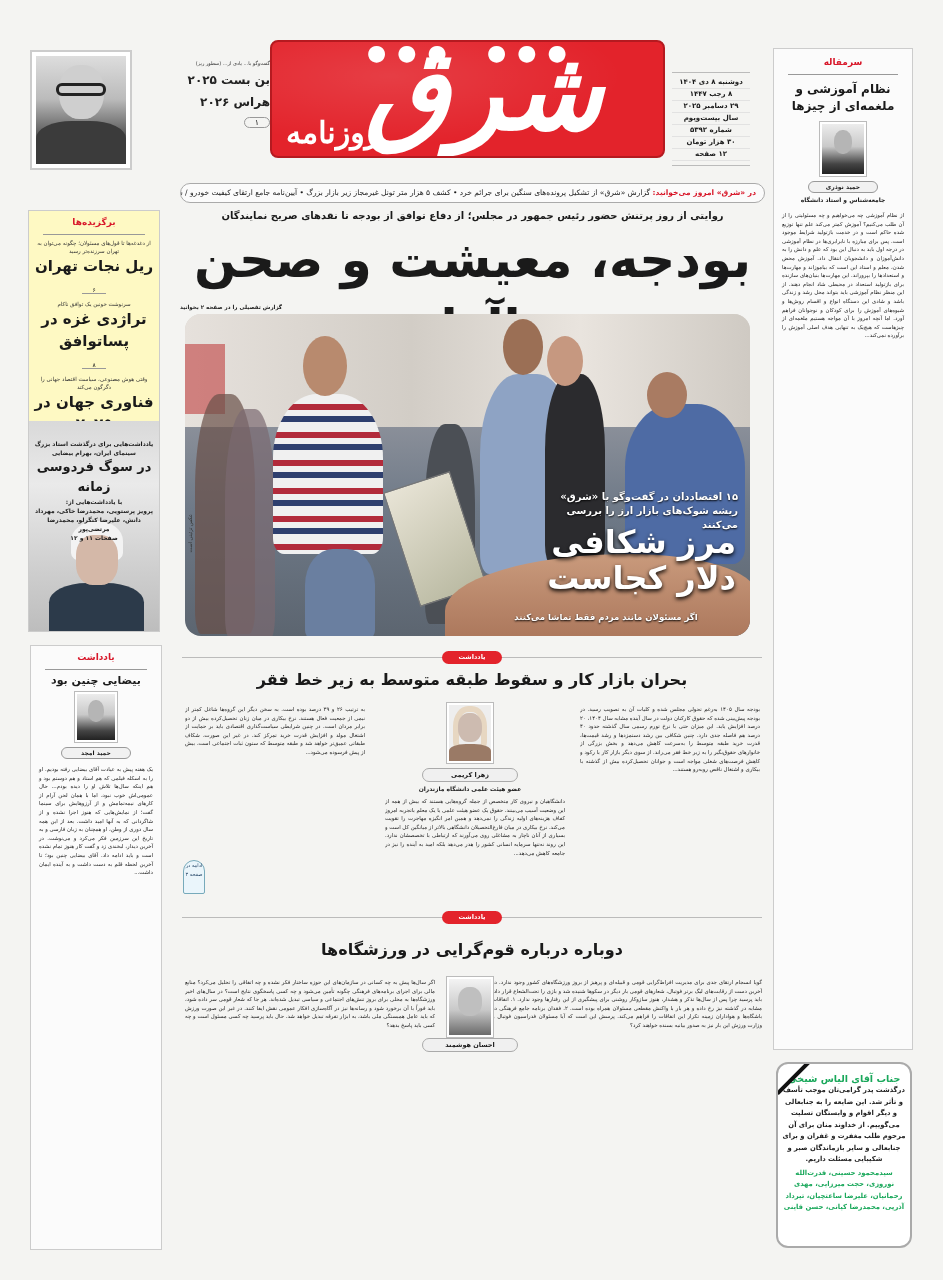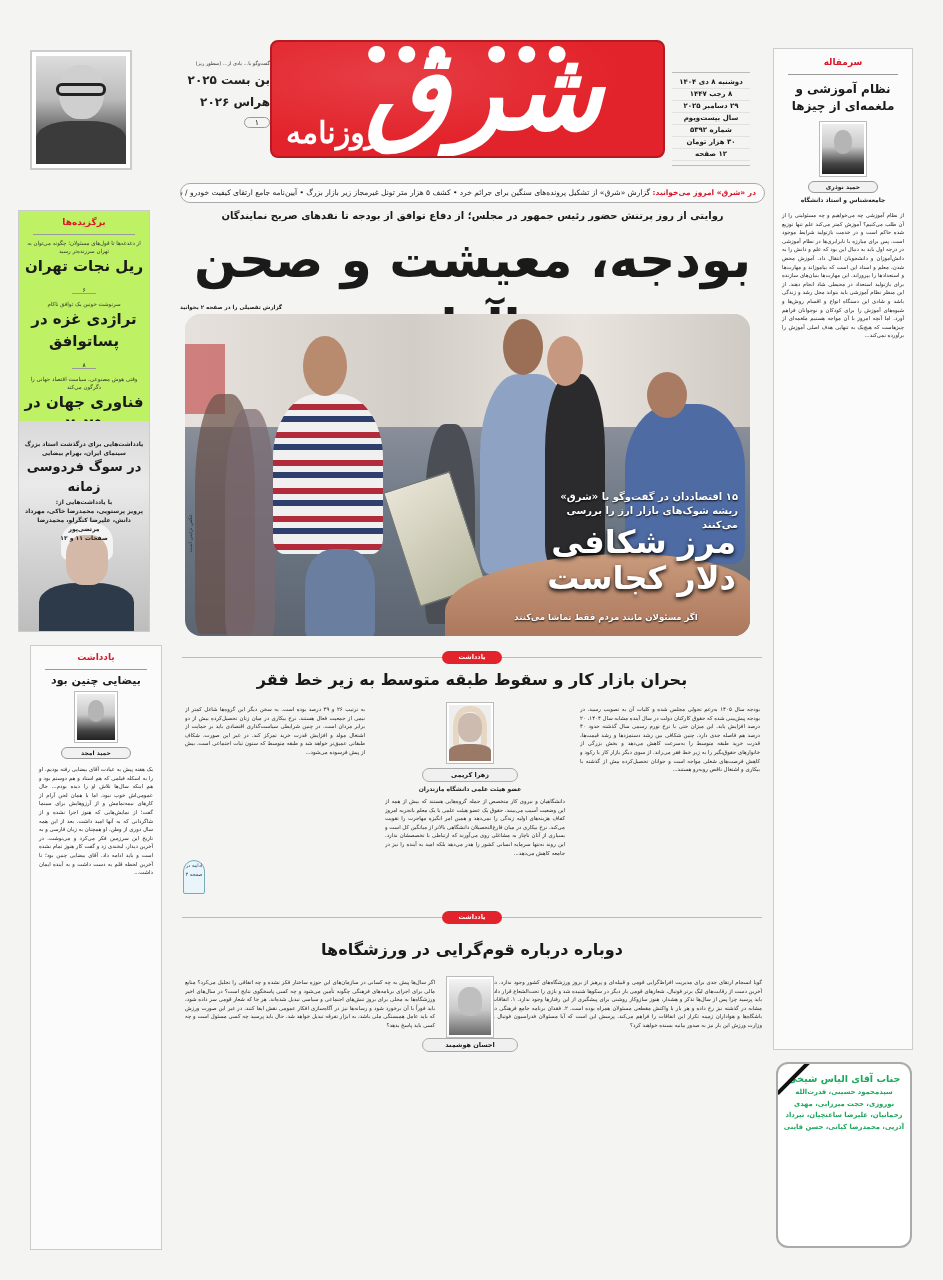--- a/index.html
+++ b/index.html
@@ -47,21 +47,21 @@
   .mp-head { position: absolute; border-radius: 50%; background: #b88a6e; }
   .stripes { background: repeating-linear-gradient(180deg, #f0f0f0 0 10px, #b22b3b 10px 16px, #f0f0f0 16px 22px, #2e3f6e 22px 28px); }
   .mp-cash { position: absolute; left: 215px; top: 165px; width: 70px; height: 120px; background: linear-gradient(160deg, #e8e4d6, #b8b8a0); transform: rotate(-18deg); border: 1px solid #777; }
   .mp-hand { position: absolute; left: 260px; top: 240px; width: 310px; height: 95px; background: linear-gradient(180deg, #c99a7c, #a87358); border-radius: 60% 40% 0 0; }
   .mp-kick { position: absolute; right: 12px; top: 176px; width: 210px; text-align: right; color: #fff; font-size: 10px; font-weight: bold; line-height: 14px; text-shadow: 0 1px 2px #000; }
   .mp-title { position: absolute; right: 14px; top: 210px; width: 230px; text-align: right; color: #fff; font-size: 32px; font-weight: bold; line-height: 36px; text-shadow: 0 2px 4px #000; }
   .mp-foot { position: absolute; right: 14px; top: 298px; width: 260px; text-align: center; color: #fff; font-size: 8.5px; font-weight: bold; text-shadow: 0 1px 2px #000; }
   .mp-credit { position: absolute; left: 2px; top: 200px; font-size: 5px; color: #333; writing-mode: vertical-rl; transform: rotate(180deg); }
 
   
-  .left-col { left: 18px; top: 210px; width: 132px; height: 422px; border: 1px solid #ccc; background: #bef264; }
+  .left-col { left: 28px; top: 210px; width: 132px; height: 422px; border: 1px solid #ccc; background: #fef9c3; }
   .sec-title { color: #d8182a; font-weight: bold; font-size: 9px; text-align: center; }
   .sec-rule { height: 6px; margin: 2px 14px; border-bottom: 1px solid #999; position: relative; }
   .lc-item { text-align: center; padding: 2px 4px; }
   .lc-item .pre { font-size: 5.5px; line-height: 8px; color: #333; }
   .lc-item .big { font-size: 15px; font-weight: bold; line-height: 22px; }
   .lc-item .pg { display: inline-block; font-size: 6px; border-bottom: 1px solid #999; padding: 0 10px; }
   .lc-promo { position: absolute; left: 0; bottom: 0; width: 100%; height: 210px; background: linear-gradient(180deg, #d9d9d9 0%, #eaeaea 30%, #cfcfcf 70%, #bdbdbd 100%); overflow: hidden; }
   .lc-promo .txt { position: relative; text-align: center; padding: 18px 4px 0; z-index: 2; }
   .lc-promo .pre { font-size: 6px; line-height: 9px; font-weight: bold; }
   .lc-promo .big { font-size: 13px; font-weight: bold; line-height: 20px; }
@@ -231,20 +231,21 @@
       <div class="in"></div>
     </div>
   <div class="name-tag">حمید نوذری</div>
   <div class="author-role" style="margin-top:3px">جامعه‌شناس و استاد دانشگاه</div>
   <div class="rc-body body-text">از نظام آموزشی چه می‌خواهیم و چه مسئولیتی را از آن طلب می‌کنیم؟ آموزش کمتر می‌کند علم تنها توزیع شده حاکم است و در خدمت بازتولید شرایط موجود است. پس برای مبارزه با نابرابری‌ها در نظام آموزشی در درجه اول باید به دنبال این بود که علم و دانش را به دانش‌آموزان و دانشجویان انتقال داد. آموزش محض شدن، معلم و استاد این است که بیاموزاند و مهارت‌ها و استعدادها را بپروراند. این مهارت‌ها بنیان‌های سازنده برای بازتولید استعداد در محیطی شاد انجام دهند. از این منظر نظام آموزشی باید بتواند محل رشد و زندگی باشد و شادی این دستگاه انواع و اقسام روش‌ها و شیوه‌های آموزش را برای کودکان و نوجوانان فراهم آورد. اما آنچه امروز با آن مواجه هستیم ملغمه‌ای از چیزهاست که هیچ‌یک به تنهایی هدف اصلی آموزش را برآورده نمی‌کند...</div>
 </div>
 
 <div class="abs obit">
   <div class="ribbon"></div>
   <div class="ttl">جناب آقای الیاس شیخی</div>
+  <div class="msg">درگذشت پدر گرامی‌تان موجب تأسف و تأثر شد. این ضایعه را به جنابعالی و دیگر اقوام و وابستگان تسلیت می‌گوییم. از خداوند منان برای آن مرحوم طلب مغفرت و غفران و برای جنابعالی و سایر بازماندگان صبر و شکیبایی مسئلت داریم.</div>
   <div class="sign">سیدمحمود حسینی، قدرت‌الله نوروزی، حجت میرزایی، مهدی رحمانیان، علیرضا ساعتچیان، تیرداد آذرپی، محمدرضا کیانی، حسن قاینی</div>
 </div>
 
 <div class="abs sec-divider" style="top:646px"></div>
 <div class="abs pill" style="top:651px">یادداشت</div>
 <div class="abs op-title" style="top:670px">بحران بازار کار و سقوط طبقه متوسط به زیر خط فقر</div>
 
 <div class="abs col3 body-text" style="left:580px;top:705px;height:192px;overflow:hidden">بودجه سال ۱۴۰۵ به‌رغم تحولی مجلس شده و کلیات آن به تصویب رسید. در بودجه پیش‌بینی شده که حقوق کارکنان دولت در سال آینده مشابه سال ۱۴۰۴، ۲۰ درصد افزایش یابد. این میزان حتی با نرخ تورم رسمی سال گذشته حدود ۴۰ درصد هم فاصله جدی دارد. چنین شکافی بین رشد دستمزدها و رشد قیمت‌ها، قدرت خرید طبقه متوسط را به‌سرعت کاهش می‌دهد و بخش بزرگی از خانوارهای حقوق‌بگیر را به زیر خط فقر می‌راند. از سوی دیگر بازار کار با رکود و کاهش فرصت‌های شغلی مواجه است و جوانان تحصیل‌کرده بیش از گذشته با بیکاری و اشتغال ناقص روبه‌رو هستند...</div>
 <div class="abs op-photo" style="left:446px;top:702px">
   <div class="in" style="background:#eee">

